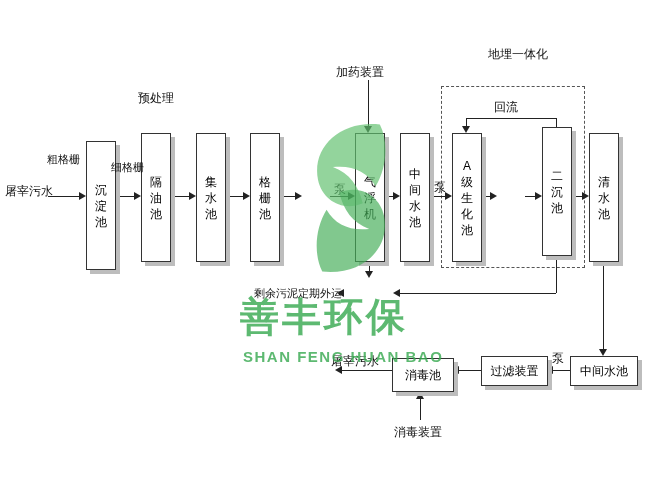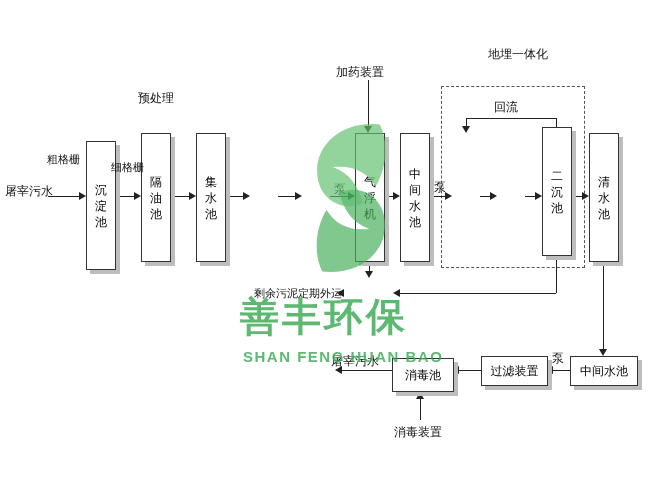--- a/index.html
+++ b/index.html
@@ -54,25 +54,31 @@
 
   <div class="tank" style="left:86px;top:141px">
       <span>沉淀池</span>
     </div>
   <div class="tank" style="left:141px;top:133px">
       <span>隔油池</span>
     </div>
   <div class="tank" style="left:196px;top:133px">
       <span>集水池</span>
     </div>
+  <div class="tank" style="left:250px;top:133px">
+      <span>格栅池</span>
+    </div>
   <div class="tank" style="left:355px;top:133px">
       <span>气浮机</span>
     </div>
   <div class="tank" style="left:400px;top:133px">
       <span>中间水池</span>
+    </div>
+  <div class="tank" style="left:452px;top:133px">
+      <span>A级生化池</span>
     </div>
   <div class="tank" style="left:542px;top:127px">
       <span>二沉池</span>
     </div>
   <div class="tank" style="left:589px;top:133px">
       <span>清水池</span>
     </div>
 
   <div class="hbox" style="left:570px;top:356px;width:66px;height:28px;line-height:28px"><span>中间水池</span></div>
   <div class="hbox" style="left:392px;top:358px;width:60px;height:32px;line-height:32px"><span>消毒池</span></div>

